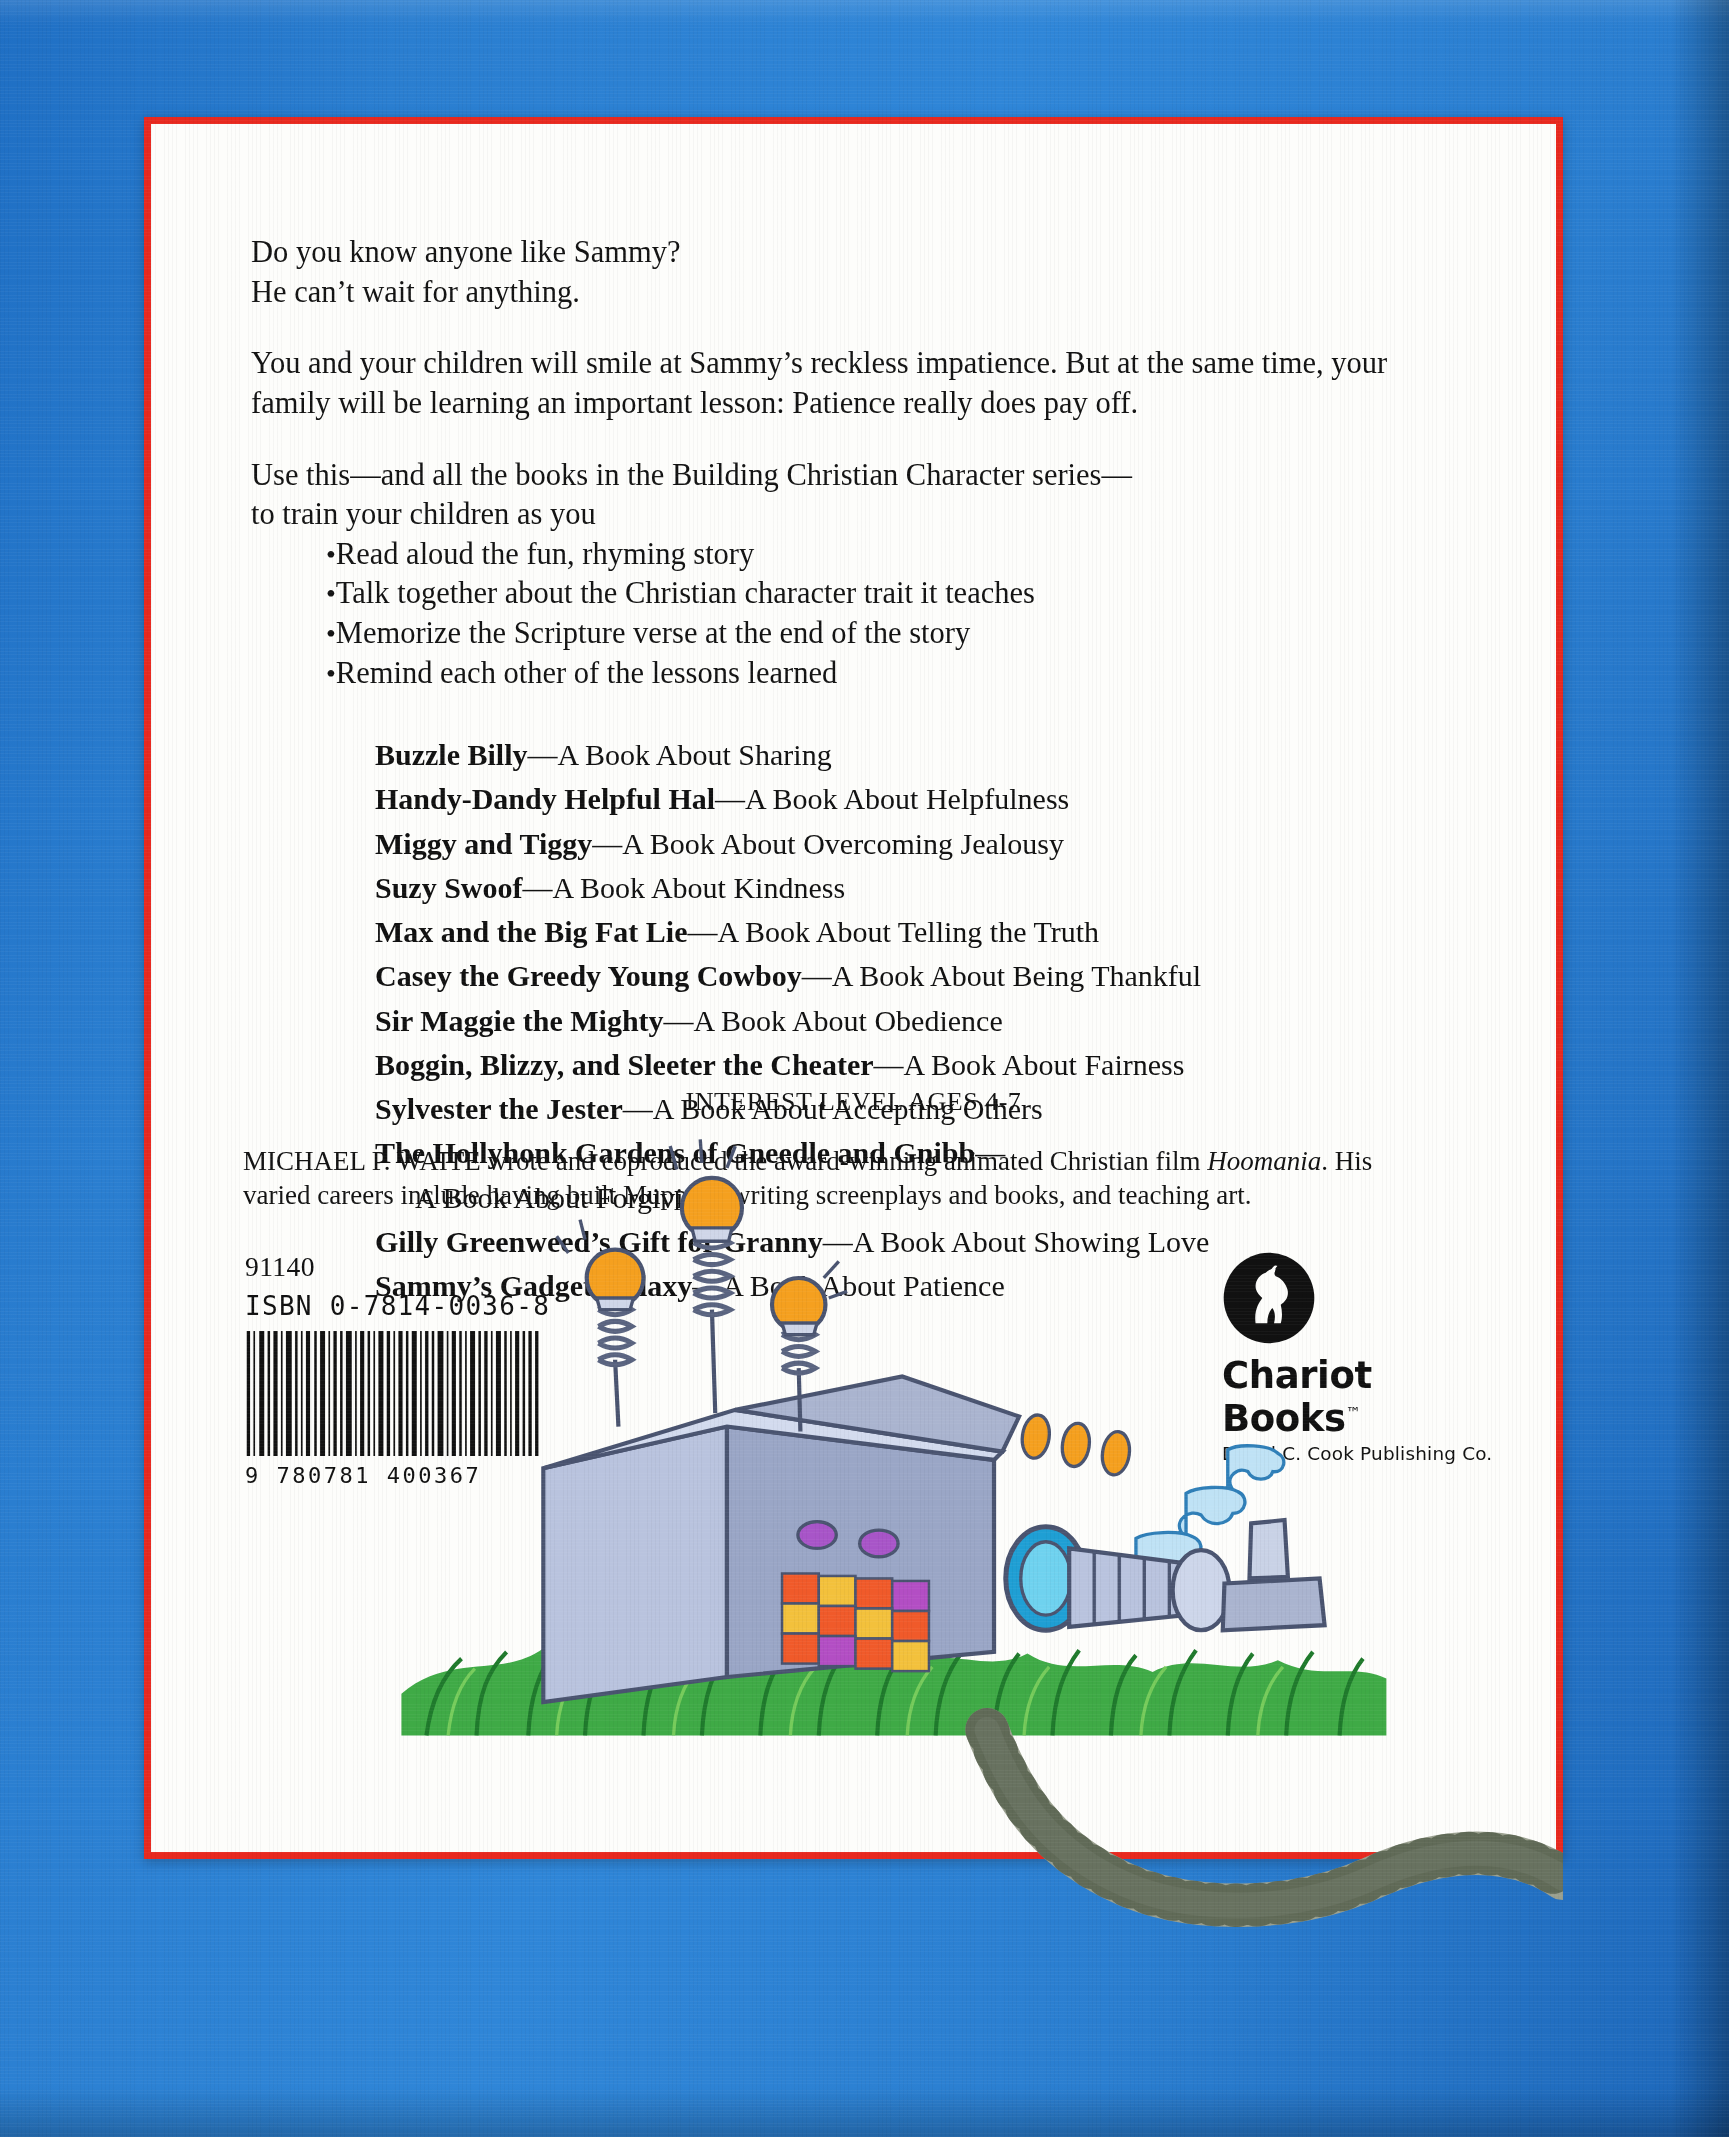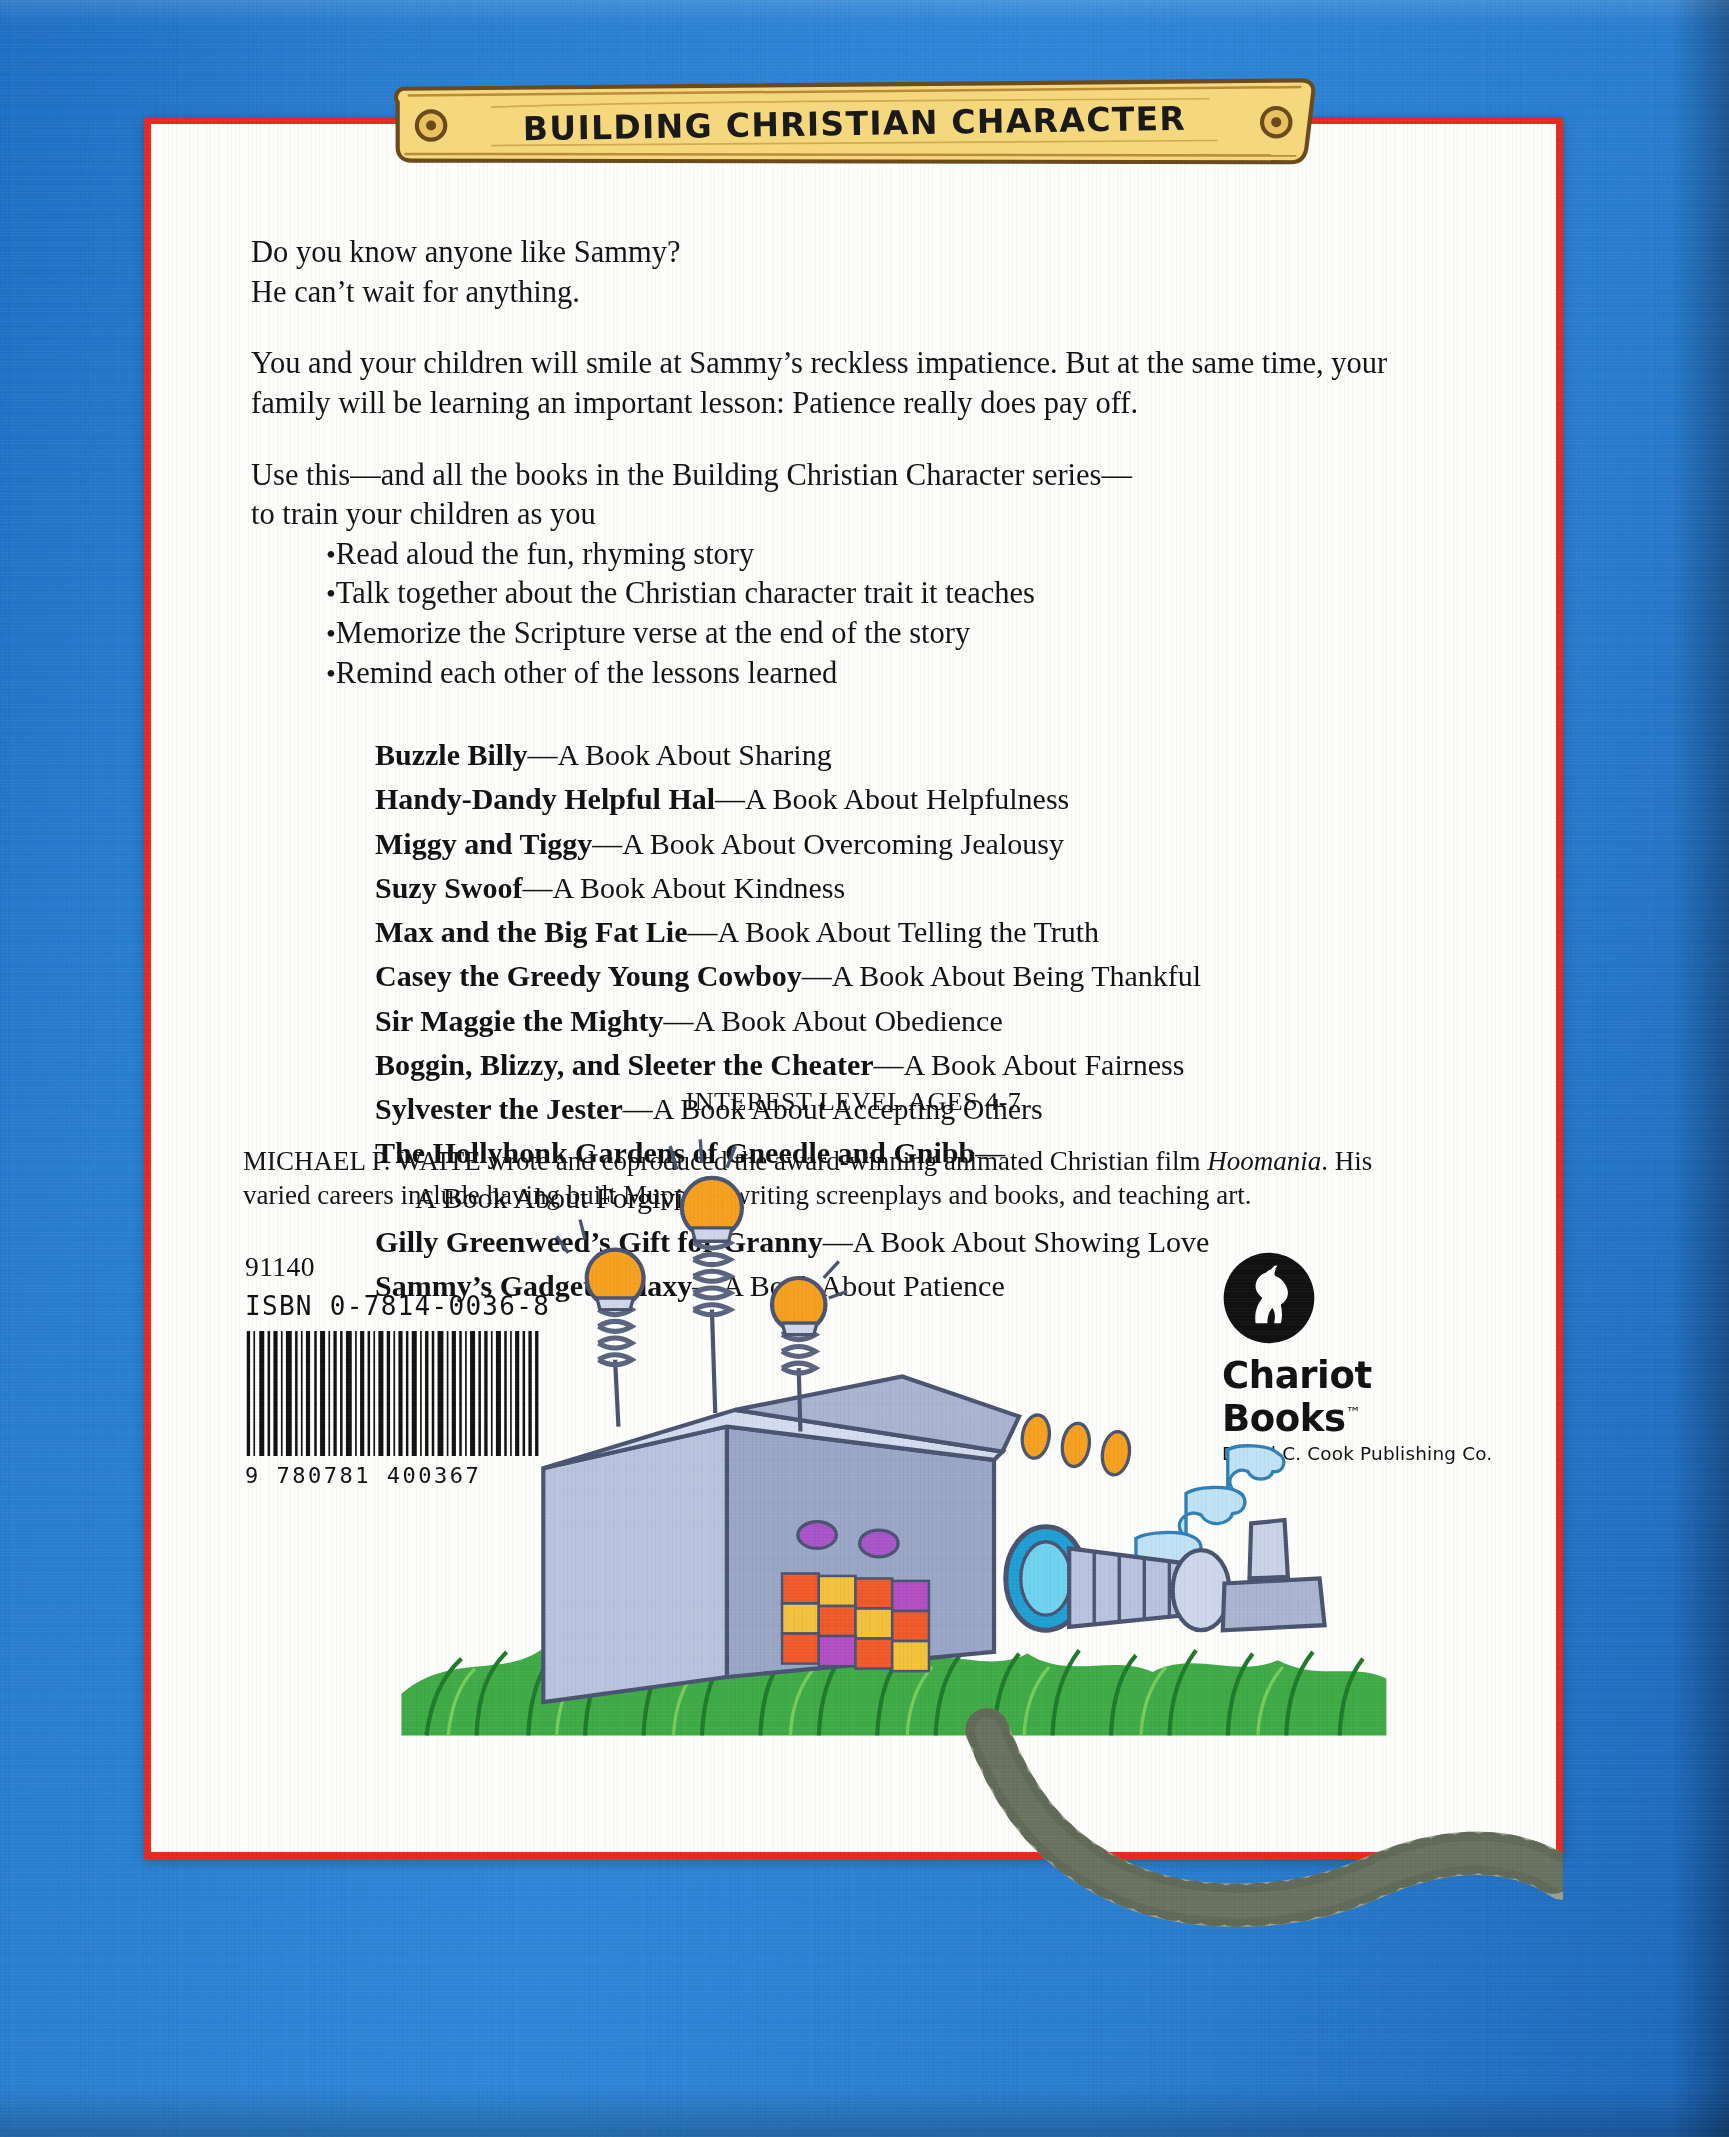--- a/index.html
+++ b/index.html
@@ -444,38 +444,20 @@
           <g stroke="#4a5470" stroke-width="4" fill="none">
             <path d="M806 1382 L824 1362"></path>
             <path d="M812 1406 L834 1398"></path>
           </g>
         </g>
       </g>
     </svg>
 
   </div>
 
-  <div id="banner-wrap">
-    <svg class="banner-svg" width="927" height="92" viewBox="0 0 1110 110">
-      <path d="M8 30 C4 26 6 16 14 14 L1090 4 C1100 4 1106 10 1104 20 L1096 86 C1094 96 1088 102 1078 102 L24 100 C14 100 8 94 8 84 Z" fill="#f5d77e" stroke="#6b4a1c" stroke-width="5"></path>
-      <path d="M20 22 L1090 12" stroke="#b78c3a" stroke-width="3" fill="none"></path>
-      <path d="M16 92 L1084 94" stroke="#b78c3a" stroke-width="3" fill="none"></path>
-
-      <circle cx="48" cy="58" r="17" fill="#e8c260" stroke="#6b4a1c" stroke-width="5"></circle>
-      <circle cx="48" cy="58" r="6" fill="#6b4a1c"></circle>
-      <circle cx="1060" cy="54" r="17" fill="#e8c260" stroke="#6b4a1c" stroke-width="5"></circle>
-      <circle cx="1060" cy="54" r="6" fill="#6b4a1c"></circle>
-
-      <g stroke="#c9a048" stroke-width="2" fill="none" opacity="0.8">
-        <path d="M120 36 C300 30 600 28 980 26"></path>
-        <path d="M120 82 C320 78 640 76 990 76"></path>
-      </g>
-    </svg>
-    <div class="banner-text">BUILDING CHRISTIAN CHARACTER</div>
-  </div>
 
   <svg id="art-outside" viewBox="0 0 1700 2300">
     <path d="M1010 1932 C1040 2010 1080 2070 1160 2110 C1250 2156 1380 2150 1470 2110 C1560 2070 1640 2070 1700 2110" fill="none" stroke="#9aa08f" stroke-width="52" stroke-linecap="round"></path>
     <path d="M1010 1932 C1040 2010 1080 2070 1160 2110 C1250 2156 1380 2150 1470 2110 C1560 2070 1640 2070 1700 2110" fill="none" stroke="#cfd3c6" stroke-width="30" stroke-linecap="round"></path>
     <path d="M1010 1932 C1040 2010 1080 2070 1160 2110 C1250 2156 1380 2150 1470 2110 C1560 2070 1640 2070 1700 2110" fill="none" stroke="#56604e" stroke-width="52" stroke-linecap="round" stroke-dasharray="4 22" opacity="0.85"></path>
   </svg>
 
 </div>
 
 

